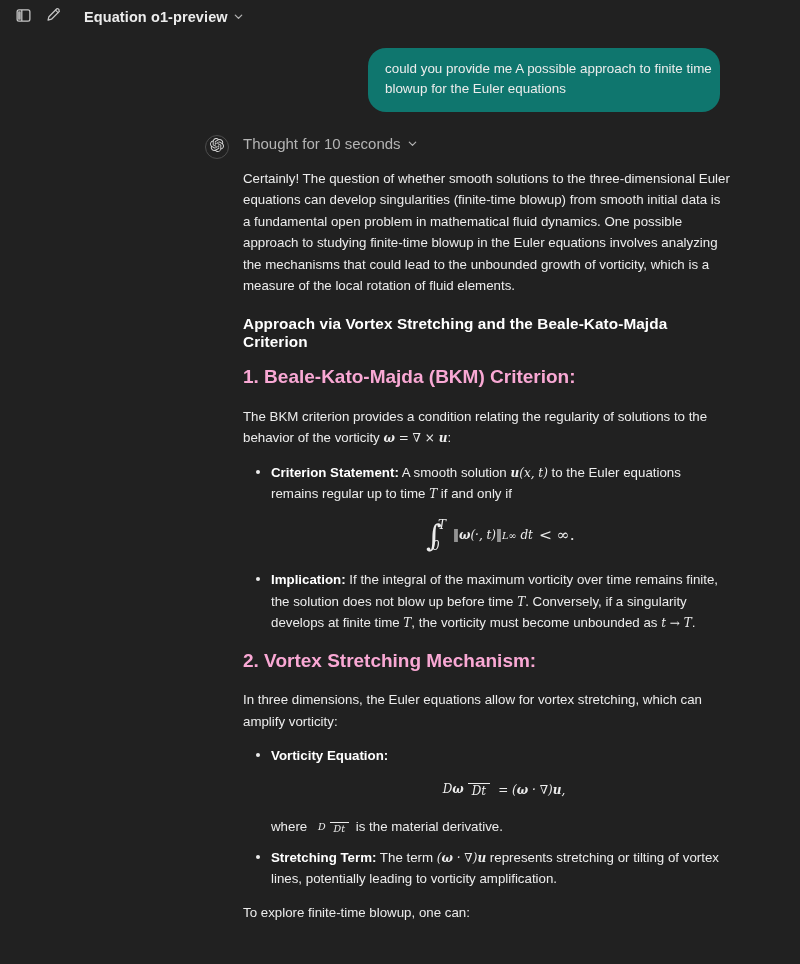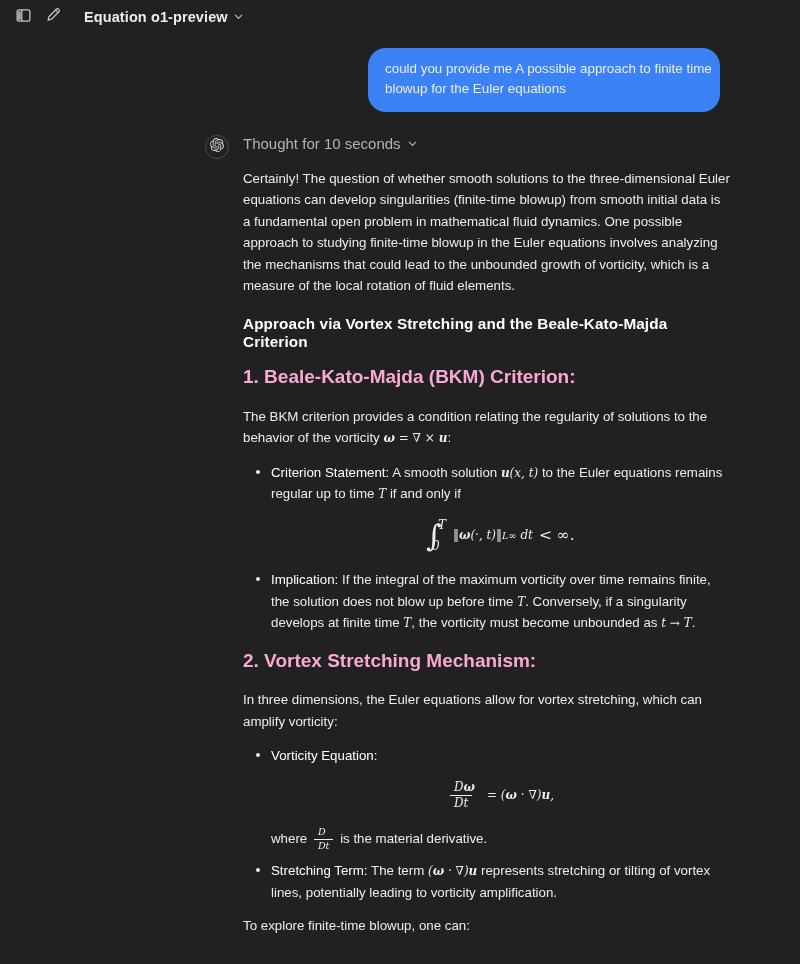--- a/index.html
+++ b/index.html
@@ -56,21 +56,21 @@
   .thread {
     padding: 0 0 0 0;
   }
 
   .row-user {
     display: flex;
     justify-content: flex-end;
     padding: 14px 80px 0 0;
   }
   .user-bubble {
-    background: #3b82f6;
+    background: #0f766e;
     color: #ececec;
     border-radius: 18px;
     padding: 11px 7px 12px 17px;
     max-width: 352px;
     font-size: 13.4px;
     line-height: 1.52;
   }
 
   .row-assistant {
     display: flex;
@@ -138,21 +138,21 @@
   }
   ul.bullets > li::before {
     content: "";
     position: absolute;
     left: 13px;
     top: 8px;
     width: 4px; height: 4px;
     border-radius: 50%;
     background: #ececec;
   }
-  ul.bullets > li b { color: #ffffff; font-weight: normal; }
+  ul.bullets > li b { color: #ffffff; font-weight: bold; }
 
   .note {
     padding-left: 28px;
     font-size: 13.3px;
     line-height: 1.62;
     margin-bottom: 9px;
   }
 
   
   .math, .mathi {
@@ -166,21 +166,21 @@
     display: flex;
     justify-content: center;
     align-items: center;
     margin: 14px 0 16px 0;
     font-size: 15.5px;
     color: #ececec;
   }
 
   .frac {
     display: inline-flex;
-    flex-direction: column;
+    flex-direction: row;
     align-items: flex-start;
     vertical-align: middle;
     margin: 0 3px;
   }
   .frac .num { padding: 0 4px 1px 4px; line-height: 1.12; }
   .frac .den { padding: 1px 4px 0 4px; line-height: 1.12; border-top: 1px solid #ececec; }
   .frac.small { font-size: .72em; }
 
   .intsign {
     font-size: 30px;

